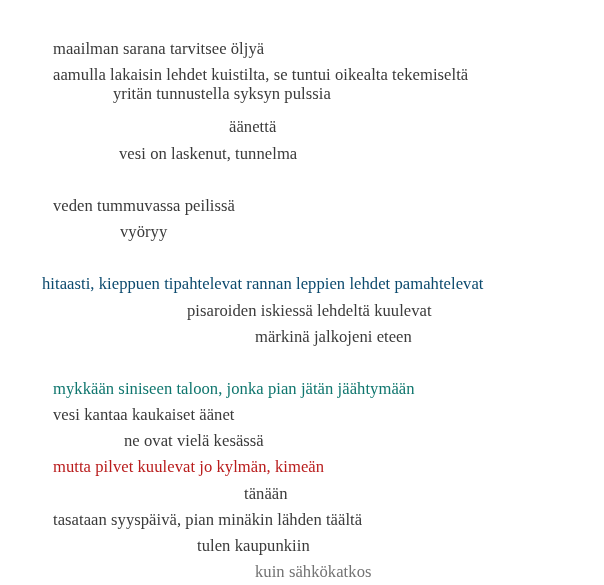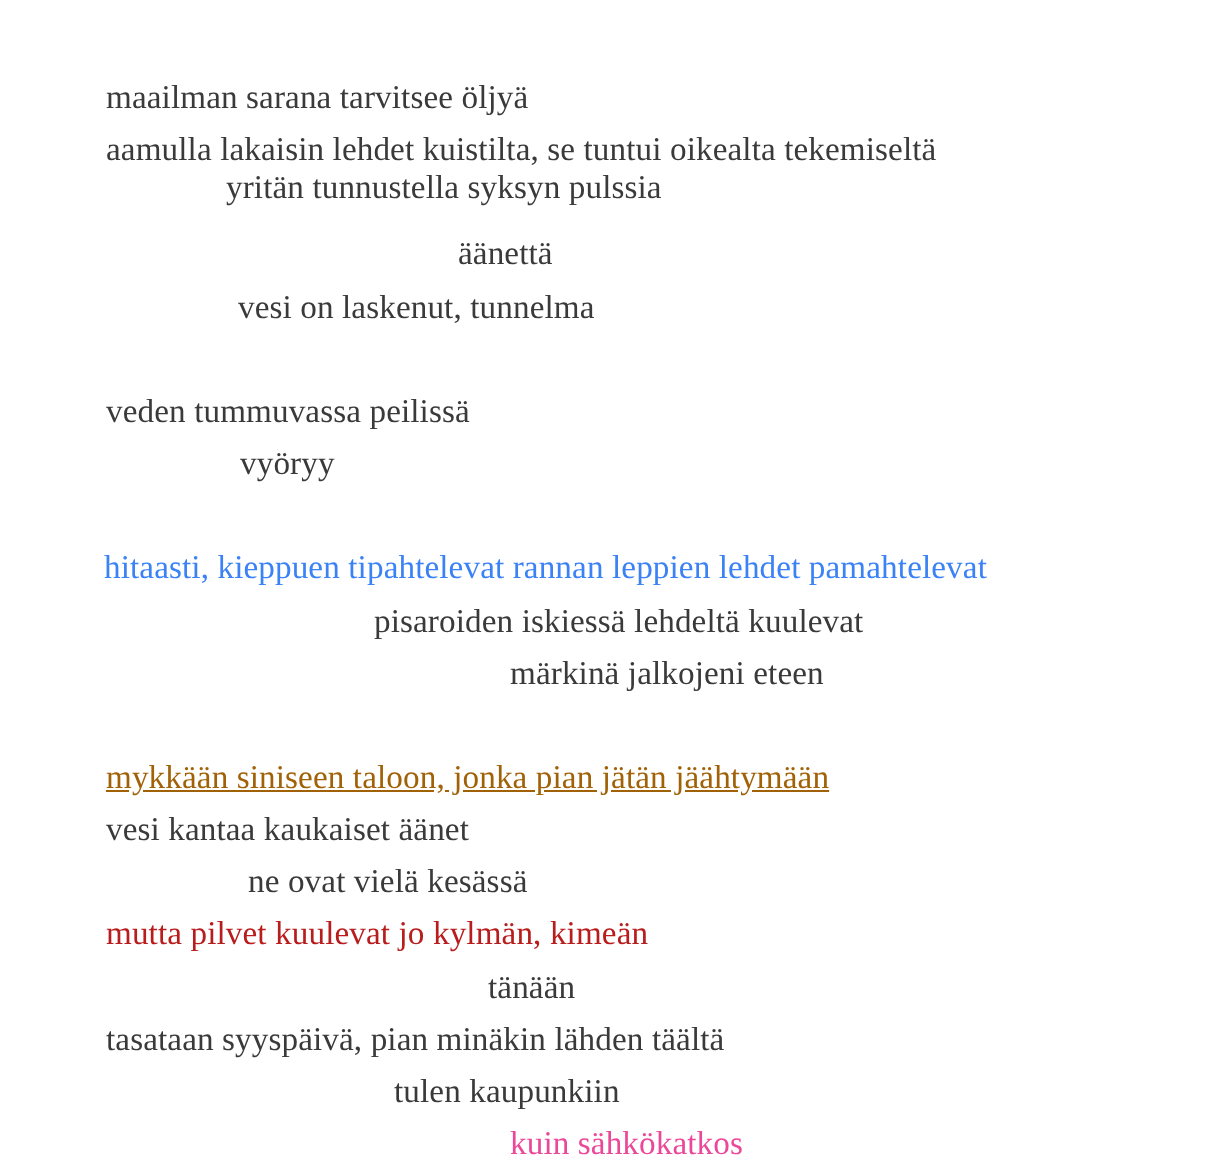--- a/index.html
+++ b/index.html
@@ -35,24 +35,24 @@
 <body>
 
 <div class="poem">
   <div class="line" style="left: 53px; top: 23px; color: rgb(58, 58, 58);">maailman sarana tarvitsee öljyä</div>
   <div class="line" style="left: 53px; top: 49.15px; color: rgb(58, 58, 58);">aamulla lakaisin lehdet kuistilta, se tuntui oikealta tekemiseltä</div>
   <div class="line" style="left: 113px; top: 68px; color: rgb(58, 58, 58);">yritän tunnustella syksyn pulssia</div>
   <div class="line" style="left: 229px; top: 101.45px; color: rgb(58, 58, 58); text-align: center;">äänettä</div>
   <div class="line" style="left: 119px; top: 127.6px; color: rgb(58, 58, 58);">vesi on laskenut, tunnelma</div>
   <div class="line" style="left: 53px; top: 179.9px; color: rgb(58, 58, 58);">veden tummuvassa peilissä</div>
   <div class="line" style="left: 120px; top: 206.05px; color: rgb(58, 58, 58);">vyöryy</div>
-  <div class="line" style="left: 52px; top: 258.35px; color: #3b82f6;">hitaasti, kieppuen tipahtelevat rannan leppien lehdet pamahtelevat</div>
+  <div class="line" style="left: 42px; top: 258.35px; color: #0c4a6e;">hitaasti, kieppuen tipahtelevat rannan leppien lehdet pamahtelevat</div>
   <div class="line" style="left: 187px; top: 284.5px; color: rgb(58, 58, 58);">pisaroiden iskiessä lehdeltä kuulevat</div>
   <div class="line" style="left: 255px; top: 310.65px; color: rgb(58, 58, 58);">märkinä jalkojeni eteen</div>
-  <div class="line" style="left: 53px; top: 362.95px; color: #a16207; text-decoration: underline;">mykkään siniseen taloon, jonka pian jätän jäähtymään</div>
+  <div class="line" style="left: 53px; top: 362.95px; color: #0f766e;">mykkään siniseen taloon, jonka pian jätän jäähtymään</div>
   <div class="line" style="left: 53px; top: 389.1px; color: rgb(58, 58, 58);">vesi kantaa kaukaiset äänet</div>
   <div class="line" style="left: 124px; top: 415.25px; color: rgb(58, 58, 58);">ne ovat vielä kesässä</div>
   <div class="line" style="left: 53px; top: 441.4px; color: #b91c1c;">mutta pilvet kuulevat jo kylmän, kimeän</div>
   <div class="line" style="left: 244px; top: 467.55px; color: rgb(58, 58, 58);">tänään</div>
   <div class="line" style="left: 53px; top: 493.7px; color: rgb(58, 58, 58);">tasataan syyspäivä, pian minäkin lähden täältä</div>
   <div class="line" style="left: 197px; top: 519.85px; color: rgb(58, 58, 58);">tulen kaupunkiin</div>
-  <div class="line" style="left: 255px; top: 546px; color: #ec4899;">kuin sähkökatkos</div>
+  <div class="line" style="left: 255px; top: 546px; color: #737373;">kuin sähkökatkos</div>
 </div>
 
 </body></html>

